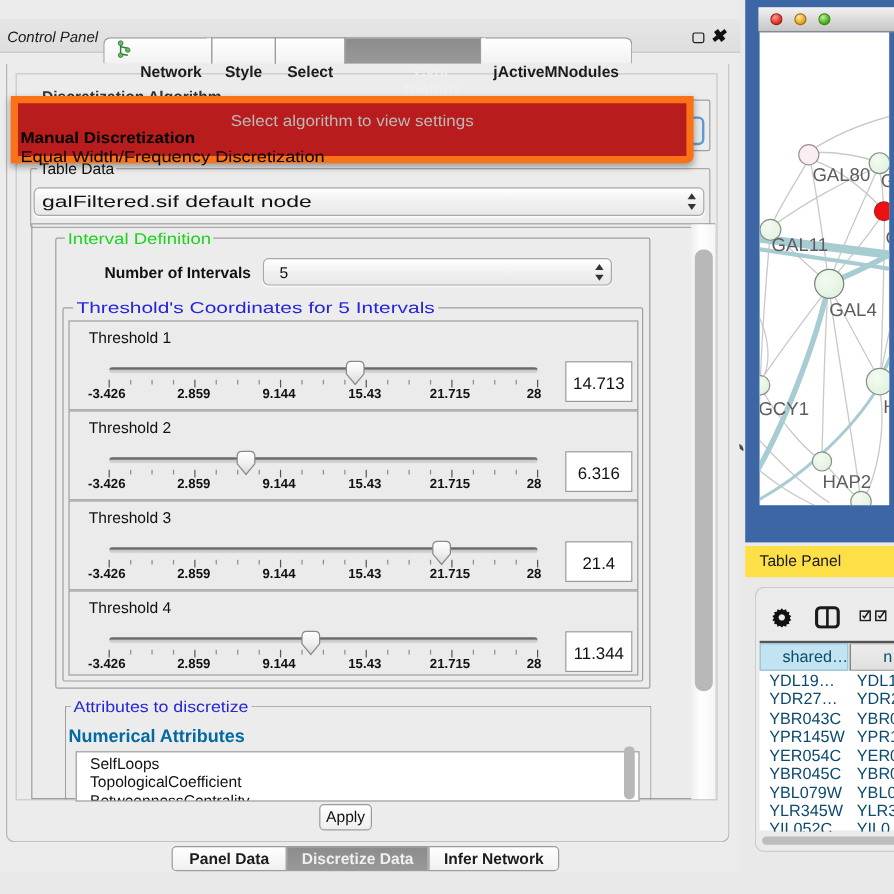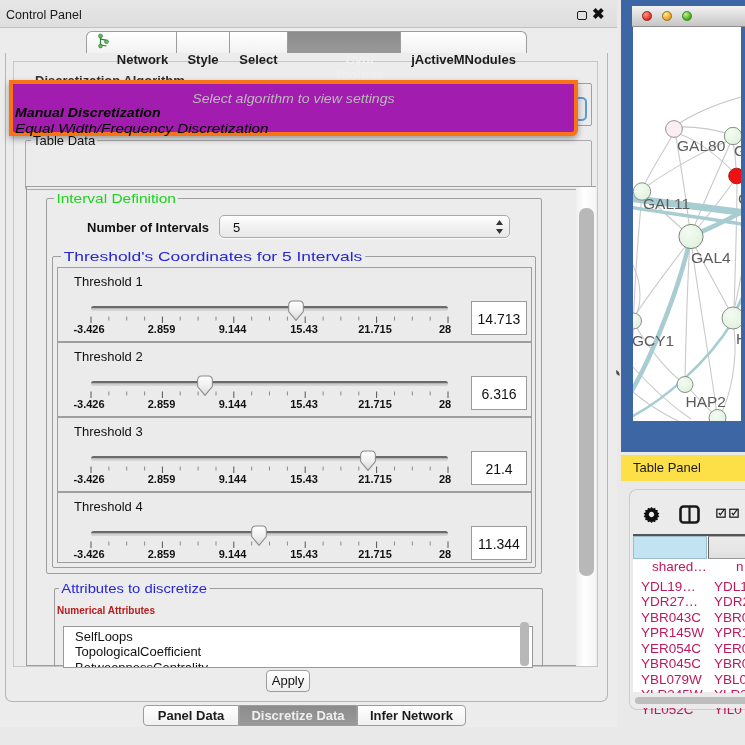--- a/index.html
+++ b/index.html
@@ -1,21 +1,21 @@
 <!DOCTYPE html>
 <html><head>
 <meta charset="utf-8">
 <style>
 * { margin:0; padding:0; box-sizing:border-box; }
 html,body { width:745px; height:745px; background:#e9e9e9; font-family:"Liberation Sans",sans-serif; overflow:hidden; }
 .abs { position:absolute; }
 #stage { position:relative; width:745px; height:745px; }
 
 #cp { left:0; top:0; width:617px; height:727px; background:#ececec; }
-#cp-title { left:0; top:0; width:617px; height:28px; background:linear-gradient(#e6e6e6,#dedede); border-bottom:1px solid #c2c2c2; }
+#cp-title { left:0; top:16px; width:617px; height:28px; background:linear-gradient(#e6e6e6,#dedede); border-bottom:1px solid #c2c2c2;font-style:italic; }
 #cp-title .t { position:absolute; left:6px; top:7.5px; font-size:12.5px; color:#1a1a1a; }
 .float-icon { position:absolute; left:577px; top:10.5px; width:9.5px; height:9.5px; border:1.6px solid #1a1a1a; border-radius:2px; }
 .close-icon { position:absolute; left:592px; top:4.5px; font-size:15px; font-weight:bold; color:#111; }
 
 .tab { position:absolute; top:31px; height:22px; background:linear-gradient(#ffffff,#f2f2f2); border:1px solid #9c9c9c; border-bottom:none; font-size:13px; font-weight:bold; color:#1c1c1c; text-align:center; }
 .tab.sel { background:linear-gradient(#8c8c8c,#999999); color:#efefef;padding-left:31px; }
 .tab span { display:inline-block; margin-top:20px; }
 
 #inner { left:5px; top:53px; width:603px; height:649px; border:1px solid #b5b5b5; border-top:none; border-radius:0 0 7px 7px; background:#ececec; }
 #inner2 { left:13px; top:61px; width:585px; height:606px; border:1px solid #c8c8c8; background:#ececec; }
@@ -37,50 +37,57 @@
 #numlist { left:63px; top:626px; width:470px; height:42px; background:#ffffff; border:1px solid #999; overflow:hidden; }
 #numlist div { font-size:13px; color:#111; padding-left:11px; height:15.5px; line-height:15.5px; }
 
 .sbtrack { position:absolute; background:linear-gradient(90deg,#efefef,#ffffff 40%,#f5f5f5); }
 .sbthumb { position:absolute; background:#b8b8b8; border-radius:7px; }
 
 .btn { position:absolute; background:linear-gradient(#ffffff,#eeeeee); border:1px solid #9c9c9c; border-radius:4px; font-size:13px; color:#111; text-align:center; }
 .btab { position:absolute; top:705px; height:21px; background:linear-gradient(#ffffff,#f0f0f0); border:1px solid #9c9c9c; font-size:13px; font-weight:bold; color:#1c1c1c; text-align:center; line-height:19px; }
 .btab.sel { background:linear-gradient(#8c8c8c,#999999); color:#efefef; }
 
-#overlay { left:9px; top:80px; width:569px; height:56px; background:#a21caf; border:4px solid #f97316; border-radius:0 0 6px 0; box-shadow:0 3px 6px rgba(0,0,0,.35);font-style:italic; }
+#overlay { left:9px; top:80px; width:569px; height:56px; background:#b91c1c; border:6px solid #f97316; border-radius:0 0 6px 0; box-shadow:0 3px 6px rgba(0,0,0,.35); }
 
 #netwin { left:621px; top:0; width:124px; height:452px; background:#3d66a4; }
 #nettitle { left:632px; top:6px; width:113px; height:21px; background:linear-gradient(#f2f2f2,#c6c6c6); border-bottom:1px solid #8e8e8e; }
 .light { position:absolute; top:5.2px; width:9.6px; height:9.6px; border-radius:50%; }
 #netcanvas { left:633px; top:27px; width:108px; height:394px; background:#ffffff; overflow:hidden; }
 #tpbar { left:621px; top:455px; width:124px; height:26px; background:#fde047; }
 #tpbar span { position:absolute; left:12px; top:5px; font-size:13px; color:#1a1a1a; }
 #twin { left:629px; top:489px; width:116px; height:221px; background:#ebebeb; border:1px solid #cccccc; border-radius:8px 0 0 8px; border-right:none; }
-.trow { position:absolute; font-size:13.5px; color:#be185d; white-space:nowrap;margin-top:19px; }
+.trow { position:absolute; font-size:13.5px; color:#0c4a6e; white-space:nowrap; }
 </style>
 </head>
 <body>
 <div id="stage">
 
   <div id="cp" class="abs">
     <div id="cp-title" class="abs">
         <span class="t">Control Panel</span>
       <span class="float-icon"></span>
         <span class="close-icon">✖</span>
     </div>
     <div id="inner" class="abs"></div>
     <div id="inner2" class="abs"></div>
 
     <div class="group" style="left:25px; top:83px; width:567px; height:43px;"></div>
     <div class="abs" style="left:33px; top:73px; font-size:13px; font-weight:bold; color:#333; background:#ececec; padding:0 2px;">Discretization Algorithm</div>
     <div class="abs" style="left:574px; top:97px; width:13px; height:24px; border:2.5px solid #5b9ad4; border-radius:5px; background:#e8e8e8;"></div>
 
     <div class="group" style="left:25px; top:140px; width:567px; height:50px; border-color:#aaa;"></div>
     <div class="glabel" style="left:31px; top:133px; color:#111;">Table Data</div>
+    <div class="combo" style="left:28px; top:156px; width:559px; height:24px;">
+      <span class="txt" style="left:6px; font-size:13.5px; transform:translateY(-50%) scaleX(1.42); transform-origin:0 50%;">galFiltered.sif default node</span>
+      <svg class="arr" viewBox="0 0 11 16">
+          <path d="M5.5 1 L9 6 H2 Z" fill="#333"></path>
+          <path d="M5.5 15 L9 10 H2 Z" fill="#333"></path>
+        </svg>
+    </div>
 
     <div class="abs" style="left:26px; top:186px; width:570px; height:480px; border:1px solid #9e9e9e;"></div>
 
     <div class="group" style="left:46px; top:198px; width:496px; height:376px;"></div>
     <div class="glabel" style="left:54px; top:191px; color:#1dd31d; transform:scaleX(1.19); transform-origin:0 0;">Interval Definition</div>
 
     <div class="abs" style="left:87px; top:220px; font-size:13px; font-weight:bold; color:#111;">Number of Intervals</div>
     <div class="combo" style="left:219px; top:215px; width:291px; height:23px;">
       <span class="txt" style="left:13px;">5</span>
       <svg class="arr" viewBox="0 0 11 16">
@@ -272,21 +279,21 @@
             </linearGradient>
           </defs>
 </svg>
   <div class="vbox">
           <span>11.344</span>
         </div>
 </div>
 
     <div class="group" style="left:54px; top:588px; width:489px; height:79px; border-bottom:none;"></div>
     <div class="glabel" style="left:59px; top:581px; color:#2626d8; transform:scaleX(1.14); transform-origin:0 0;">Attributes to discretize</div>
-    <div class="abs" style="left:57px; top:605px; font-size:10px; font-weight:bold; color:#b91c1c;">Numerical Attributes</div>
+    <div class="abs" style="left:57px; top:605px; font-size:15px; font-weight:bold; color:#0369a1;">Numerical Attributes</div>
     <div id="numlist" class="abs">
       <div style="margin-top:1.5px;">SelfLoops</div>
       <div>TopologicalCoefficient</div>
       <div>BetweennessCentrality</div>
     </div>
     <div class="sbthumb" style="left:520px; top:622px; width:9px; height:44px; border-radius:4px;"></div>
 
     <div class="sbtrack" style="left:576px; top:187px; width:20px; height:479px;"></div>
     <div class="sbthumb" style="left:578.5px; top:208px; width:15px; height:368px;"></div>
 

